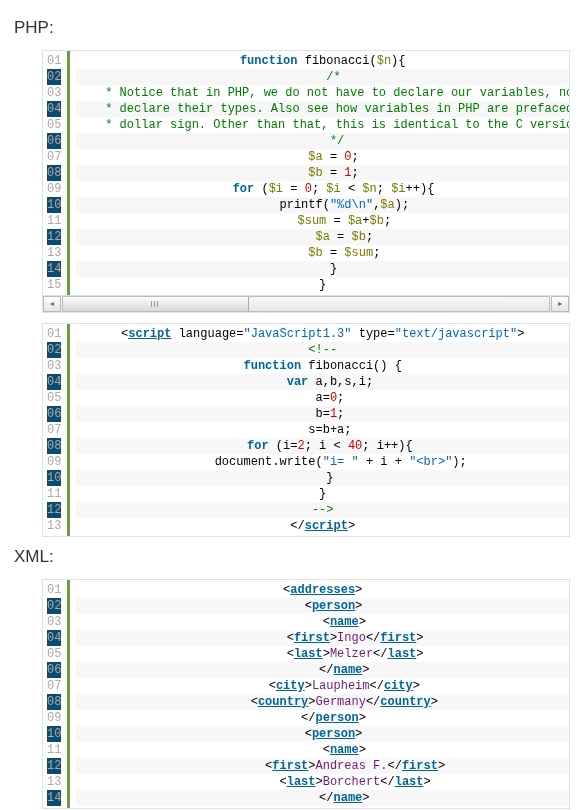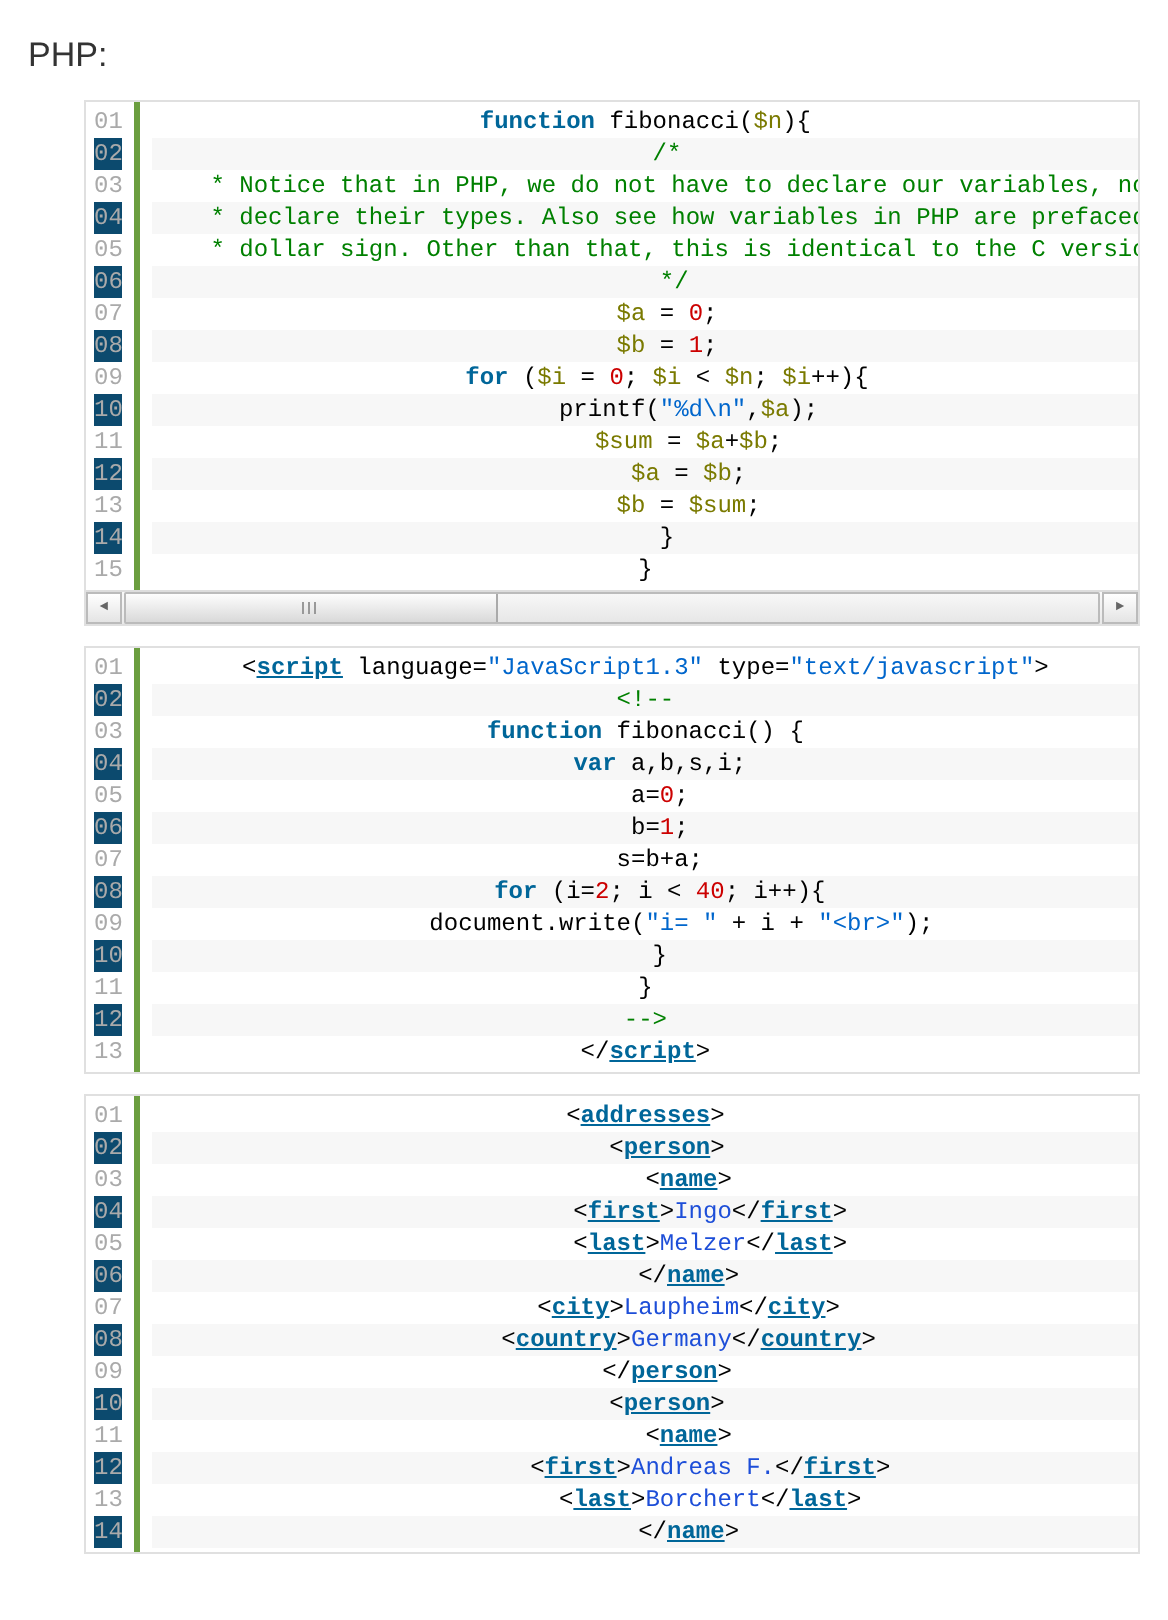--- a/index.html
+++ b/index.html
@@ -51,21 +51,21 @@
   .line.alt { background: #f7f7f7; }
   .gutter .ln.alt { background: #0c4a6e; }
   
   .kw { color: #006699; font-weight: bold; }
   .fn { color: #000; }
   .var { color: #7a7a00; }
   .num { color: #cc0000; }
   .str { color: #0066cc; }
   .com { color: #008000; }
   .tag { color: #006699; font-weight: bold; text-decoration: underline; }
-  .txt { color: #1d4ed8; }
+  .txt { color: #701a75; }
   .op  { color: #000; }
   .scrollbar {
     display: flex;
     align-items: center;
     height: 16px;
     border-top: 1px solid #ddd;
     background: linear-gradient(#fafafa,#e9e9e9);
   }
   .sb-btn {
     width: 16px; height: 14px;
@@ -144,20 +144,21 @@
           <div class="ln alt">08</div>
           <div class="ln">09</div>
           <div class="ln alt">10</div>
           <div class="ln">11</div>
           <div class="ln alt">12</div>
           <div class="ln">13</div>
         </div>
         <div class="code"><div class="line"><span class="op">&lt;</span><span class="tag">script</span><span class="op"> language=</span><span class="str">"JavaScript1.3"</span><span class="op"> type=</span><span class="str">"text/javascript"</span><span class="op">&gt;</span></div><div class="line alt"><span class="com">&lt;!--</span></div><div class="line"><span class="kw">function</span><span class="op"> </span><span class="fn">fibonacci</span><span class="op">() {</span></div><div class="line alt"><span class="op">  </span><span class="kw">var</span><span class="op"> a,b,s,i;</span></div><div class="line"><span class="op">  a=</span><span class="num">0</span><span class="op">;</span></div><div class="line alt"><span class="op">  b=</span><span class="num">1</span><span class="op">;</span></div><div class="line"><span class="op">  s=b+a;</span></div><div class="line alt"><span class="op">  </span><span class="kw">for</span><span class="op"> (i=</span><span class="num">2</span><span class="op">; i &lt; </span><span class="num">40</span><span class="op">; i++){</span></div><div class="line"><span class="op">     document.write(</span><span class="str">"i= "</span><span class="op"> + i + </span><span class="str">"&lt;br&gt;"</span><span class="op">);</span></div><div class="line alt"><span class="op">  }</span></div><div class="line"><span class="op">}</span></div><div class="line alt"><span class="com">--&gt;</span></div><div class="line"><span class="op">&lt;/</span><span class="tag">script</span><span class="op">&gt;</span></div></div>
       </div>
     </div>
+    <div class="section-label">XML:</div>
     <div class="code-block">
       <div class="code-body">
         <div class="gutter">
           <div class="ln">01</div>
           <div class="ln alt">02</div>
           <div class="ln">03</div>
           <div class="ln alt">04</div>
           <div class="ln">05</div>
           <div class="ln alt">06</div>
           <div class="ln">07</div>

